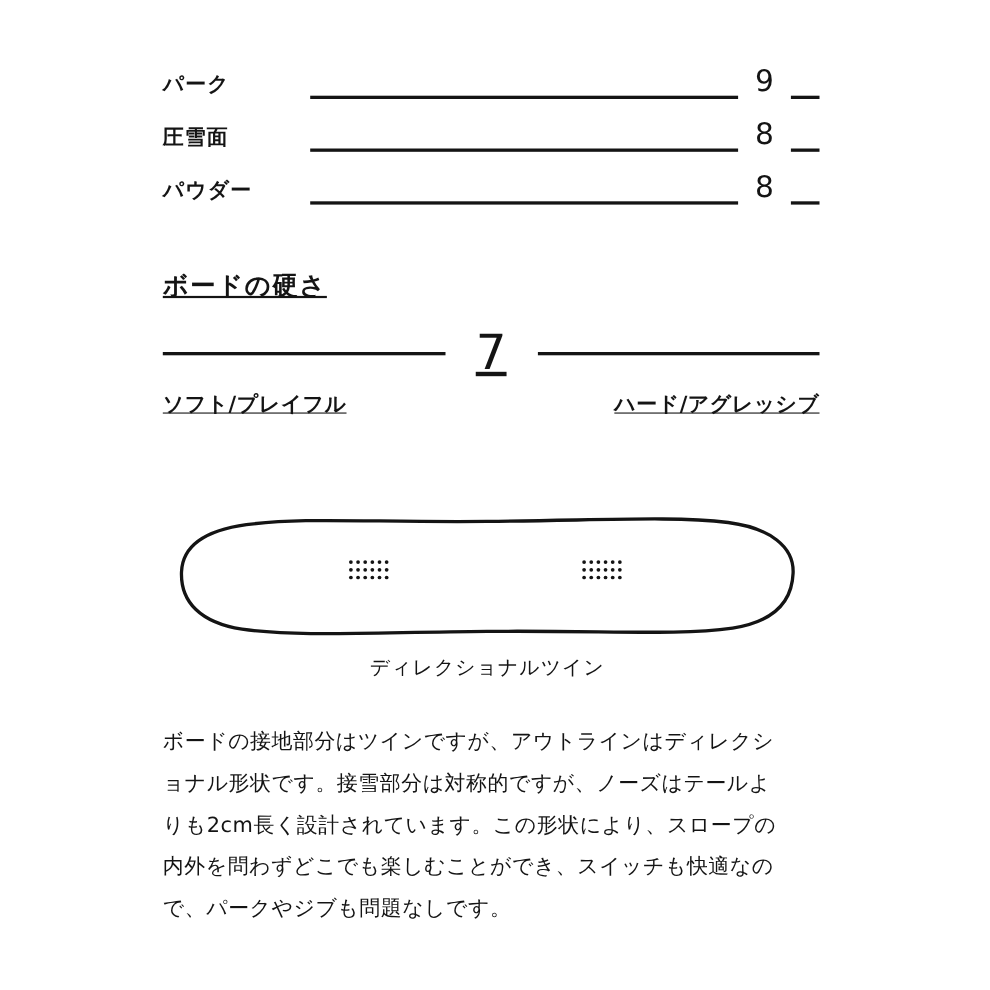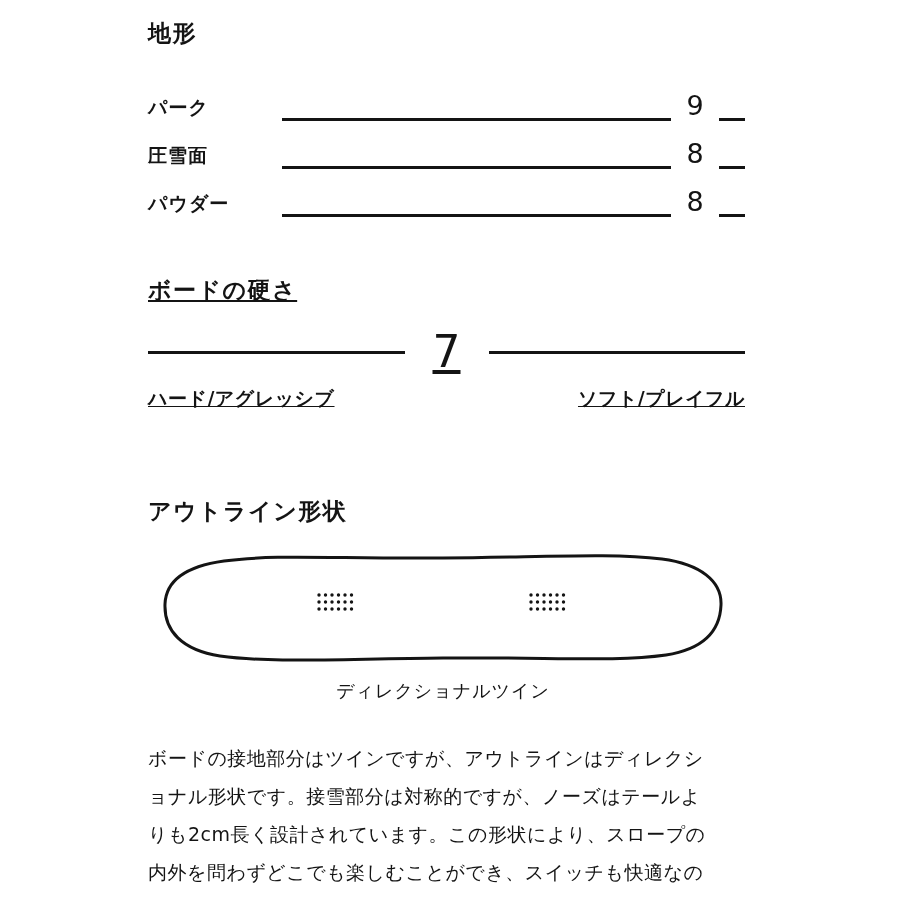--- a/index.html
+++ b/index.html
@@ -49,21 +49,20 @@
     font-weight: 500;
     letter-spacing: 0.5px;
   }
 </style>
 </head>
 <body>
 
 <div class="content">
 
   <section>
-    <h2 class="section-heading">地形</h2>
     <div class="terrain-rows">
 
       <div class="rating-row">
         <span class="rating-label">パーク</span>
         <span class="rating-line"></span>
         <span class="rating-value">9</span>
         <span class="rating-tail"></span>
       </div>
 
       <div class="rating-row">
@@ -84,27 +83,26 @@
   </section>
 
   <section class="flex-section">
     <h2 class="section-heading">ボードの硬さ</h2>
     <div class="flex-scale">
       <span class="flex-line"></span>
       <span class="flex-value">7</span>
       <span class="flex-line"></span>
     </div>
     <div class="flex-labels">
+      <span>ソフト/プレイフル</span>
       <span>ハード/アグレッシブ</span>
-      <span>ソフト/プレイフル</span>
     </div>
   </section>
 
   <section class="outline-section">
-    <h2 class="section-heading">アウトライン形状</h2>
     <div class="board-wrap">
       <svg class="board" viewBox="0 0 578 118" aria-hidden="true">
         <path d="M 70,12
              C 122,5 182,10 289,9
              C 396,8 458,4 508,10
              C 546,15 568,32 567,56
              C 566,82 550,100 512,106
              C 462,113 398,108 289,109
              C 180,110 116,114 66,107
              C 28,101 10,82 11,55

